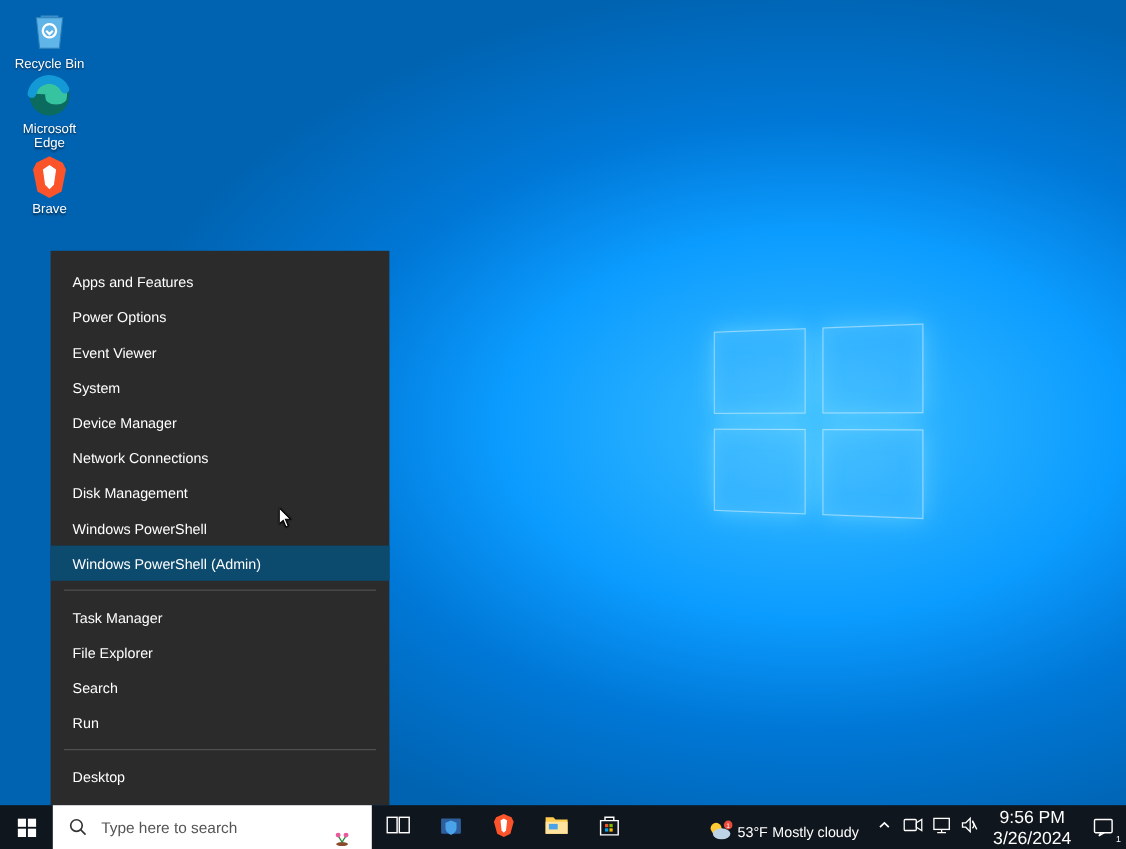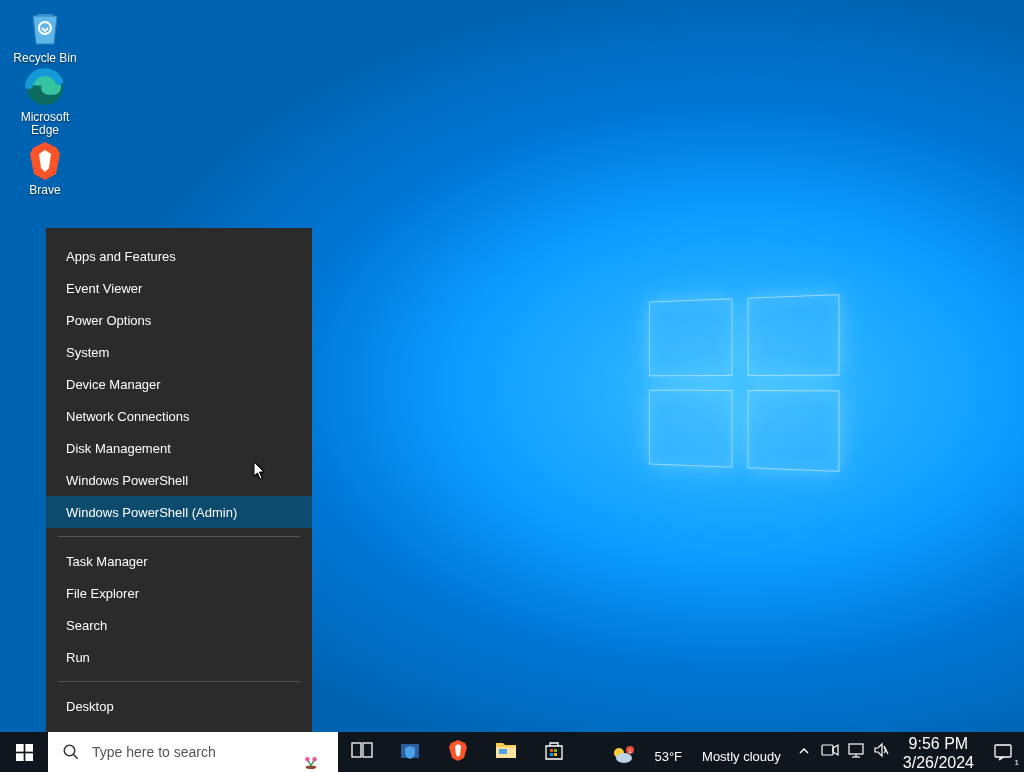--- a/index.html
+++ b/index.html
@@ -10,37 +10,37 @@
     .desktop-icon .icon-img { width: 44px; height: 44px; display: flex; align-items: center; justify-content: center; }
     .desktop-icon .icon-label { color: white; font-size: 12px; text-align: center; margin-top: 2px; text-shadow: 0 1px 2px rgba(0,0,0,0.6); line-height: 1.1; }
     
     .win-logo { position: absolute; top: 298px; left: 640px; width: 200px; height: 170px; transform: perspective(700px) rotateY(-18deg); }
     .win-logo .pane { position: absolute; background: rgba(255,255,255,0.06); border: 1px solid rgba(255,255,255,0.5); box-shadow: 0 0 20px rgba(120,220,255,0.6), inset 0 0 20px rgba(120,220,255,0.3); }
     .win-logo .p1 { left:0; top:0; width:92px; height:78px; }
     .win-logo .p2 { right:0; top:0; width:92px; height:78px; }
     .win-logo .p3 { left:0; bottom:0; width:92px; height:78px; }
     .win-logo .p4 { right:0; bottom:0; width:92px; height:78px; }
     
-    .winx-menu { position: absolute; left: 46px; bottom: 40px; width: 266px; background: #2b2b2b; padding-top: 12px; padding-bottom: 10px; }
+    .winx-menu { position: absolute; left: 46px; bottom: 40px; width: 308px; background: #2b2b2b; padding-top: 12px; padding-bottom: 10px; }
     .winx-item { height: 32px; display: flex; align-items: center; padding: 0 20px; color: #ffffff; font-size: 13px; cursor: default; justify-content: space-between; }
     .winx-item.hover { background: #0c4a6e; }
     .winx-sep { height: 1px; background: #555; margin: 8px 12px; }
     .chevron { color: #fff; font-size: 13px; }
     .cursor { position:absolute; left: 254px; top: 462px; font-size:16px; color:white; filter: drop-shadow(0 0 1px black); }
     
     .taskbar { position: absolute; left:0; right:0; bottom:0; height:40px; background: #10161d; display:flex; align-items:flex-end; color:#fff; }
     .tb-start { width:48px; height:40px; display:flex; align-items:center; justify-content:center; }
     .tb-start svg { width:17px; height:17px; }
     .tb-search { width:290px; height:40px; background: #fff; display:flex; align-items:center; padding-left:14px; color:#555; font-size:14px; position:relative; }
     .tb-search svg { width:18px; height:18px; margin-right:12px; }
     .tb-meet { position:absolute; right:6px; bottom:2px; width:38px; height:36px; }
     .tb-icons { display:flex; height:40px; }
     .tb-btn { width:48px; height:40px; display:flex; align-items:center; justify-content:center; }
     .tb-spacer { flex:1; }
-    .tb-weather { display:flex; align-items:center; height:32px; padding:0 10px; font-size:13px; gap:20px;margin-top:40px; }
+    .tb-weather { display:flex; align-items:center; height:32px; padding:0 10px; font-size:13px; gap:4px;margin-top:40px; }
     .tb-tray { display:flex; align-items:center; height:40px; gap:4px; padding:0 2px; }
     .tb-tray .tray-icon { width:22px; height:40px; display:flex; align-items:center; justify-content:center; }
     .tb-clock { display:flex; flex-direction:column; align-items:center; justify-content:center; font-size:16px; line-height:1.2; padding:0 8px; }
     .tb-notify { width:42px; height:40px; display:flex; align-items:center; justify-content:center; }
   </style>
 </head>
 <body>
 
 <div class="win-logo">
   <div class="pane p1"></div>
@@ -79,24 +79,24 @@
       </div>
       <div class="icon-label">Brave</div>
     </div>
   </div>
 
 <div class="winx-menu" id="winx">
     <div class="winx-item">
       <span>Apps and Features</span>
     </div>
     <div class="winx-item">
+      <span>Power Options</span>
+    </div>
+    <div class="winx-item">
       <span>Event Viewer</span>
-    </div>
-    <div class="winx-item">
-      <span>Power Options</span>
     </div>
     <div class="winx-item">
       <span>System</span>
     </div>
     <div class="winx-item">
       <span>Device Manager</span>
     </div>
     <div class="winx-item">
       <span>Network Connections</span>
     </div>

